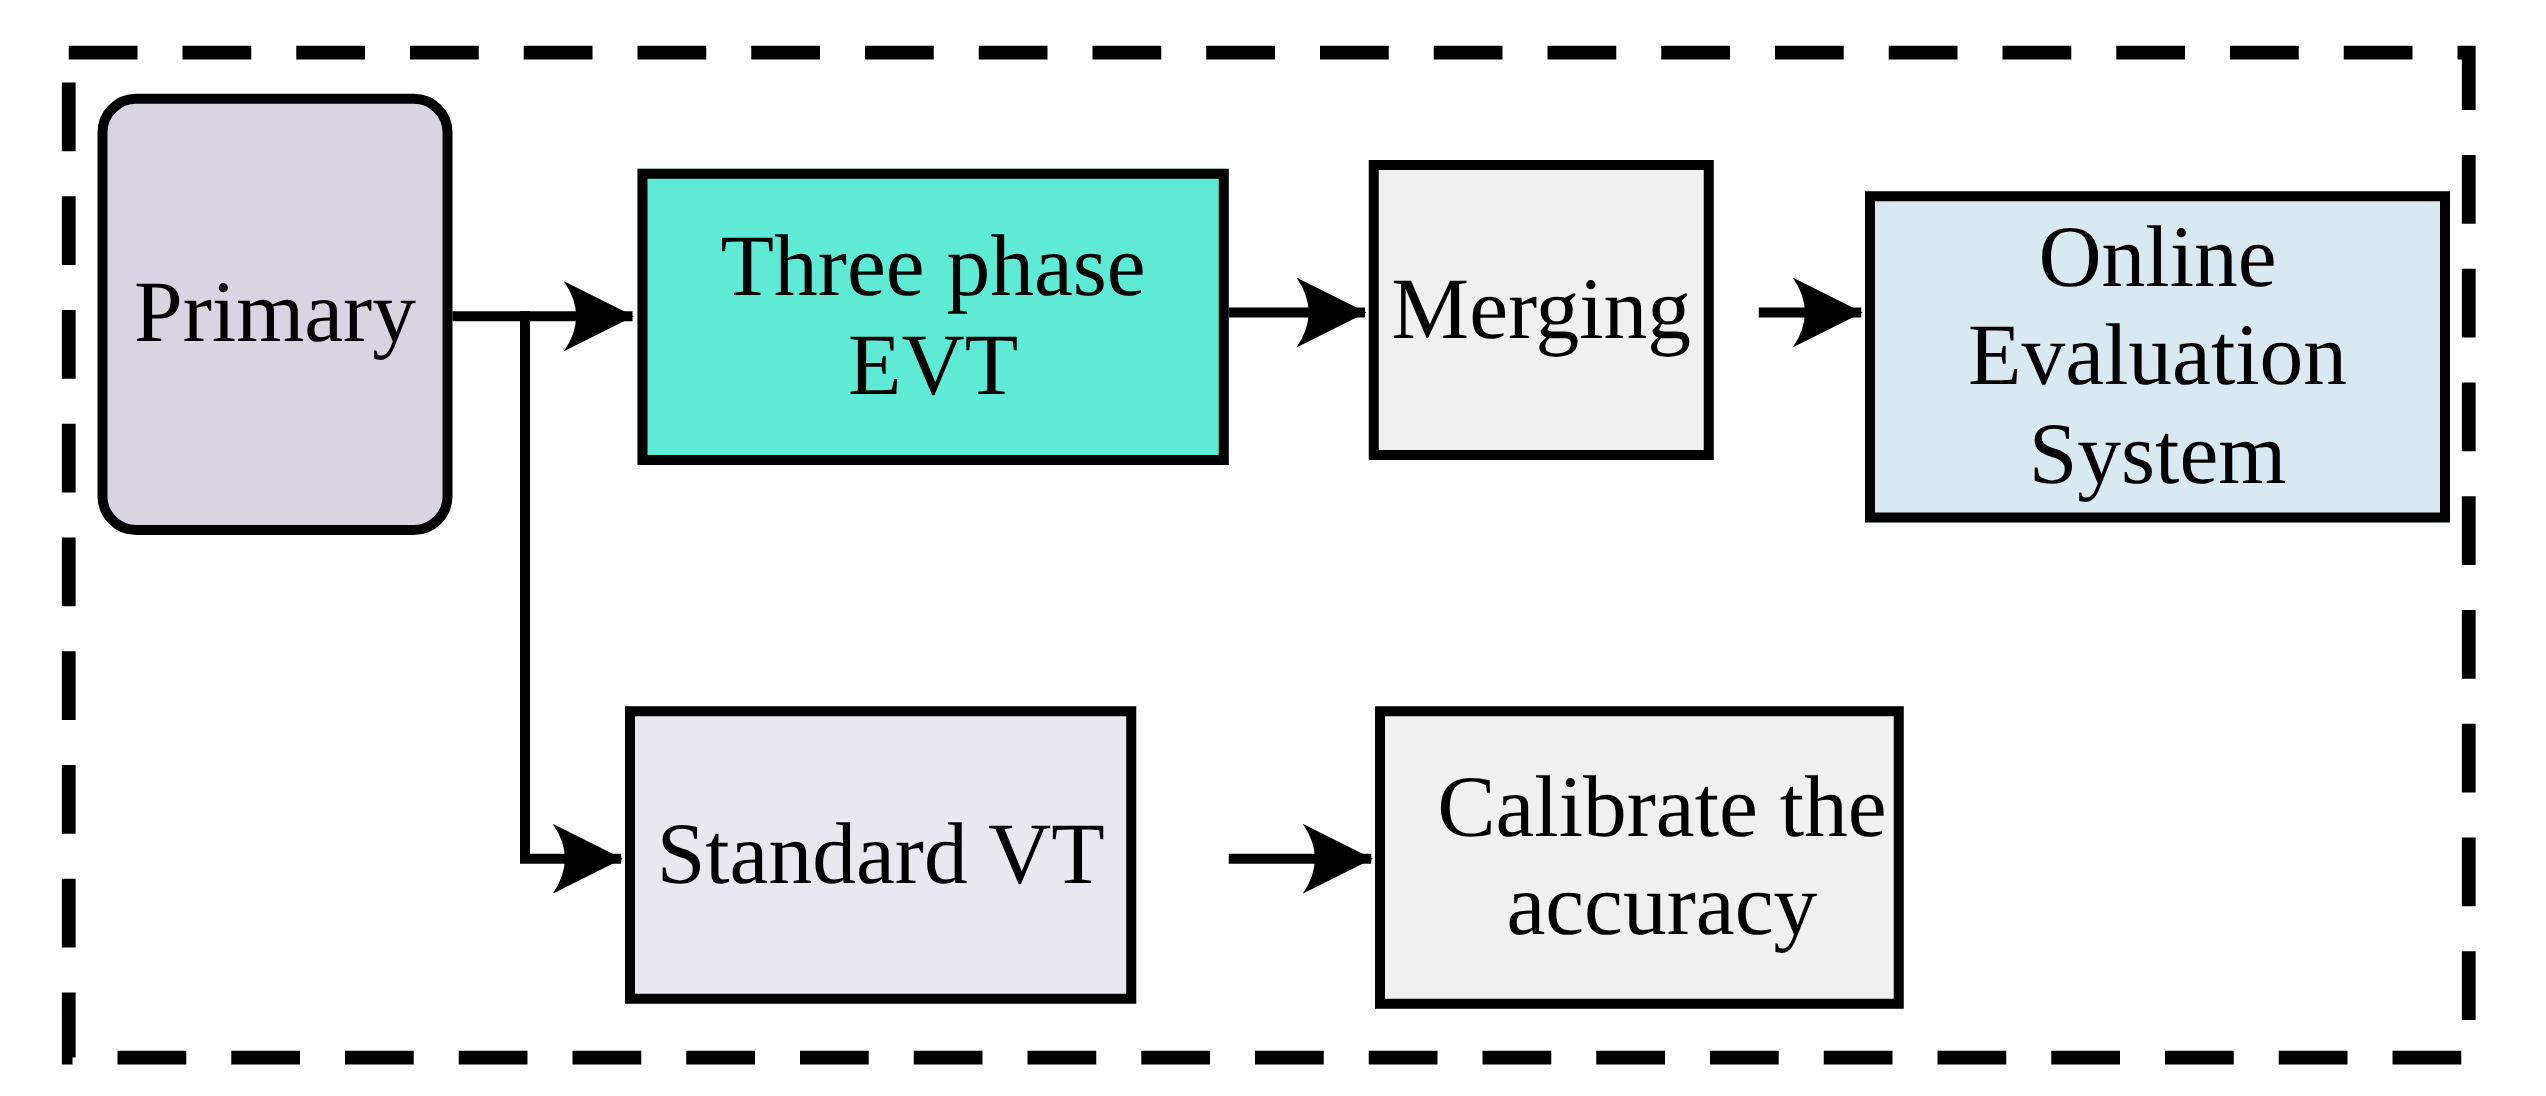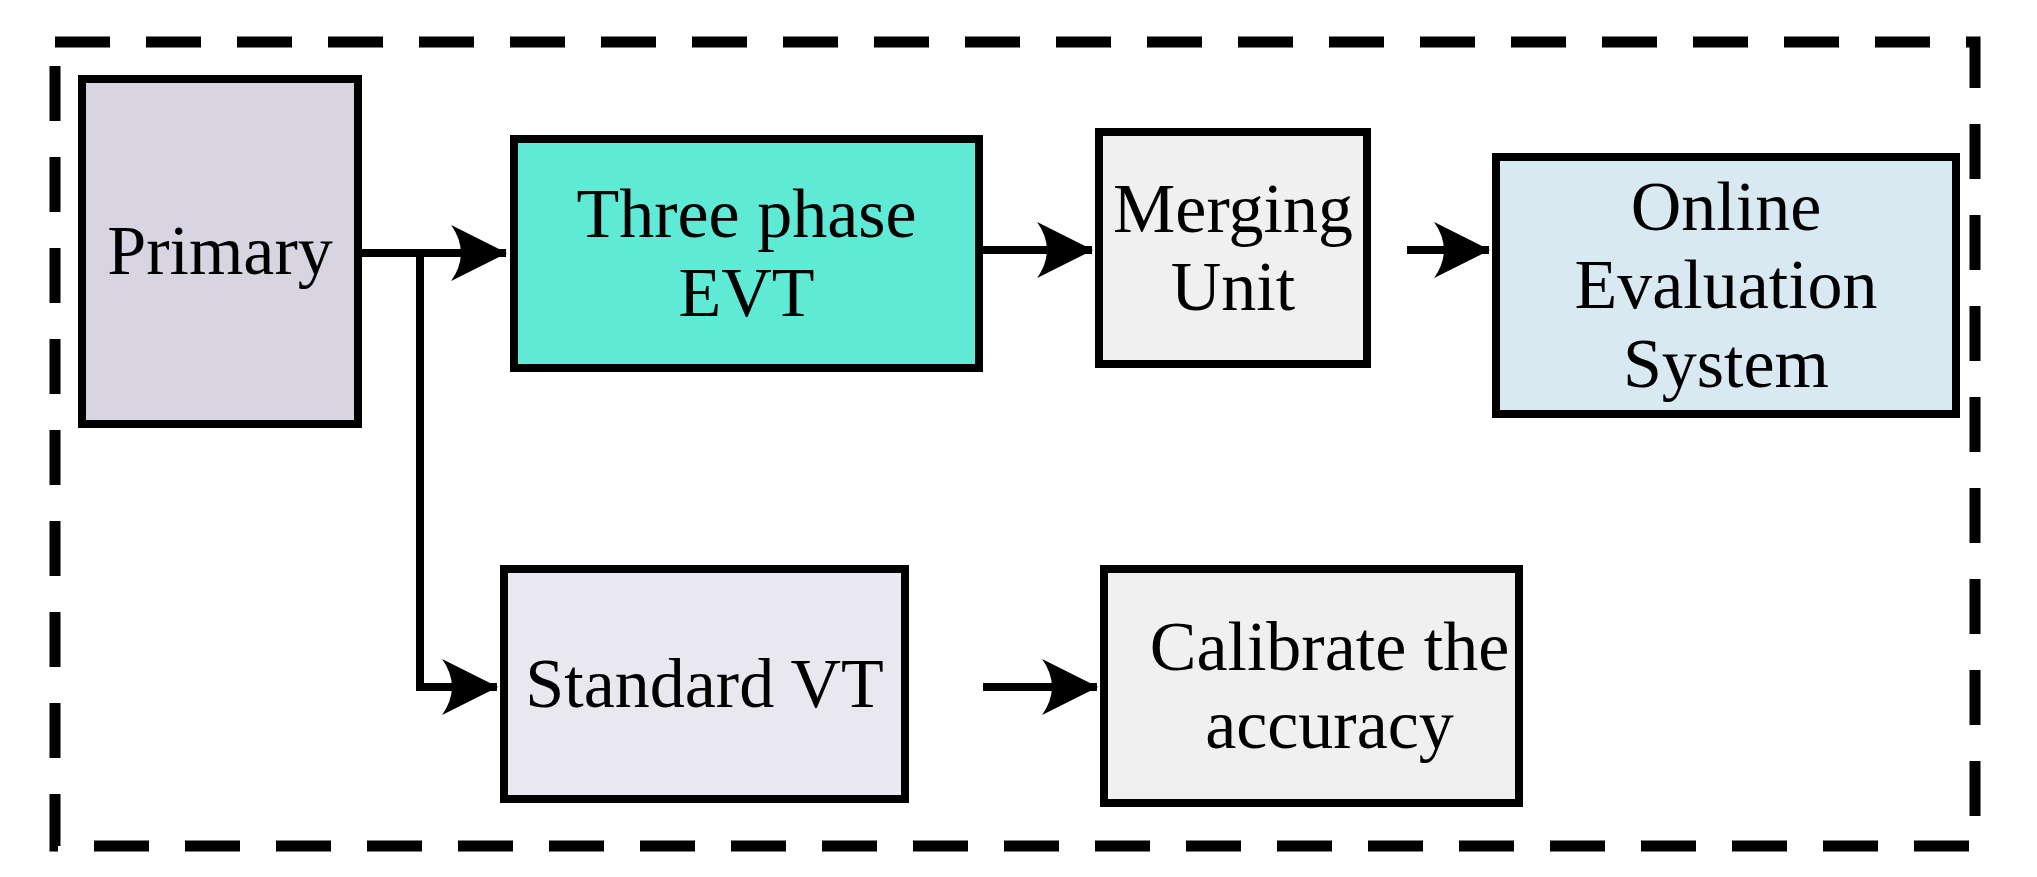--- a/index.html
+++ b/index.html
@@ -31,21 +31,21 @@
     align-items: center;
     justify-content: center;
     text-align: center;
     color: #000000;
     font-size: 70px;
     line-height: 1.12;
     white-space: nowrap;
   }
   .node span { display: block; }
 
-  #node-primary-voltage   { left:  78px; top:  75px; width: 284px; height: 353px; }
+  #node-primary-voltage   { left:  78px; top:  75px; width: 284px; height: 353px; border-radius: 31px; }
   #node-three-phase-evt   { left: 510px; top: 135px; width: 473px; height: 237px; }
   #node-merging-unit      { left:1095px; top: 128px; width: 276px; height: 240px; }
   #node-online-evaluation { left:1492px; top: 129px; width: 468px; height: 265px; margin-top: 24px; }
   #node-standard-vt       { left: 500px; top: 565px; width: 409px; height: 238px; }
   #node-calibrate         { left:1100px; top: 565px; width: 423px; height: 242px; padding-left: 36px; }
 </style>
 </head>
 <body>
 
 <div id="canvas">
@@ -74,21 +74,20 @@
     <span>Primary</span>
   </div>
 
   <div class="node" id="node-three-phase-evt" style="background-color: #5eead4;">
     <span>Three phase</span>
     <span>EVT</span>
   </div>
 
   <div class="node" id="node-merging-unit" style="background-color: rgb(240, 240, 241);">
     <span>Merging</span>
-    <span>Unit</span>
   </div>
 
   <div class="node" id="node-online-evaluation" style="background-color: rgb(217, 233, 241);">
     <span>Online</span>
     <span>Evaluation</span>
     <span>System</span>
   </div>
 
   <div class="node" id="node-standard-vt" style="background-color: rgb(234, 232, 239);">
     <span>Standard VT</span>

